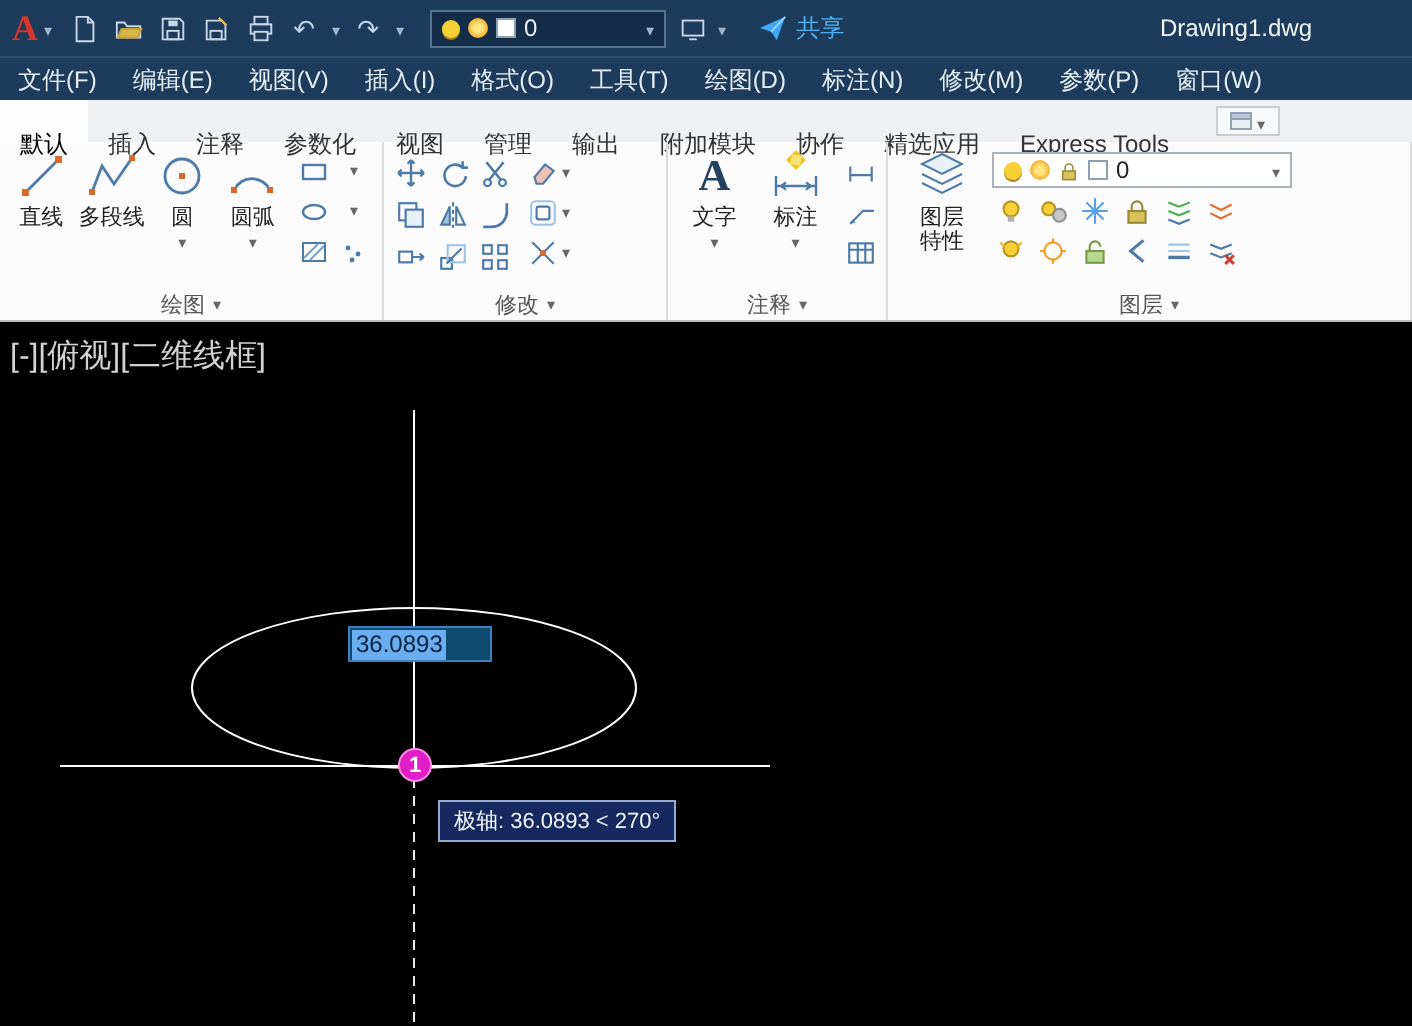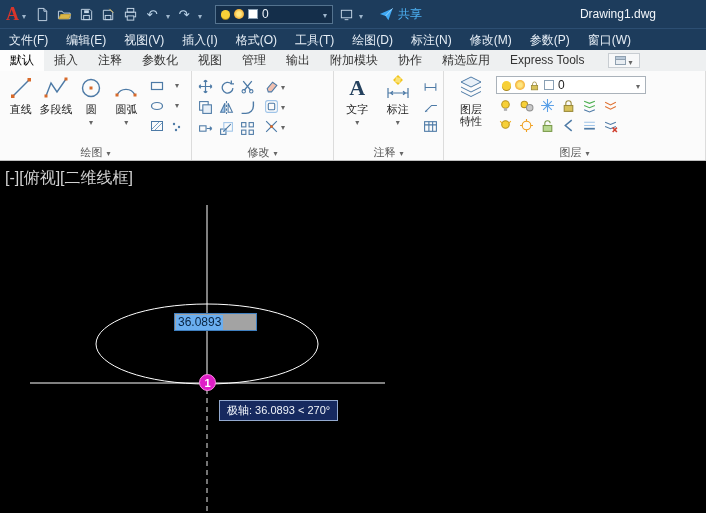--- a/index.html
+++ b/index.html
@@ -25,21 +25,21 @@
   .swatch{width:10px;height:10px;background:#fff;border:1px solid #8aa0b4;display:inline-block;}
   .share{display:flex;align-items:center;gap:4px;margin-left:10px;color:#4db2f5;font-size:12px;}
   .doc-title{margin-left:auto;margin-right:44px;font-size:12px;color:#f2f6fa;}
 
   
   .menubar{height:22px;background:#1d3c5c;border-top:1px solid #2c4e72;display:flex;align-items:center;font-size:12px;color:#e6eef6;}
   .menu-item{padding:0 9px;height:22px;line-height:22px;cursor:default;}
 
   
   .tabrow{height:21px;background:#eef0f1;display:flex;align-items:stretch;font-size:12px;color:#333;}
-  .tab{padding:0 10px;line-height:21px;cursor:default;white-space:nowrap;}
+  .tab{padding:12px 10px;line-height:21px;cursor:default;white-space:nowrap;}
   .tab.active{background:#fdfdfd;color:#000;}
   .tab-toggle{margin-left:14px;display:flex;align-items:center;gap:2px;padding:0 6px;border:1px solid #c8cdd2;background:#f7f8f9;height:15px;align-self:center;}
 
   
   .ribbon{height:90px;background:#fbfbfb;display:flex;border-bottom:1px solid #bfbfbf;font-size:11px;color:#222;}
   .panel{display:flex;flex-direction:column;border-right:1px solid #dcdcdc;}
   .panel-body{flex:1;display:flex;align-items:flex-start;padding:3px 4px 0;gap:2px;}
   .panel-footer{height:16px;display:flex;align-items:center;justify-content:center;gap:4px;font-size:11px;color:#555;}
   .p-draw{width:192px;}
   .p-modify{width:142px;}
@@ -57,21 +57,21 @@
   .two-line{width:28px;font-size:10.5px;line-height:11px;text-align:center;}
   .layers-right{display:flex;flex-direction:column;gap:2px;padding-top:2px;}
   .rb-combo{display:flex;align-items:center;gap:4px;height:18px;border:1px solid #aab2ba;background:#fff;padding:0 5px;width:150px;font-size:12px;color:#222;}
   .rb-combo .spacer{flex:1;}
   .layer-icons{display:flex;gap:3px;}
 
   
   .canvas{position:relative;width:706px;height:352px;background:#000;overflow:hidden;}
   .entities{position:absolute;left:0;top:0;}
   .vp-label{position:absolute;left:5px;top:7px;color:#d2d2d2;font-size:16px;cursor:default;}
-  .dyn-input{position:absolute;left:174px;top:152px;width:83px;height:18px;background:#a3a3a3;border:1px solid #3f7fbf;display:flex;align-items:center;padding:0 1px;}
+  .dyn-input{position:absolute;left:174px;top:152px;width:72px;height:18px;background:#0c4a6e;border:1px solid #3f7fbf;display:flex;align-items:center;padding:0 1px;}
   .dyn-input span{background:#6aaef0;color:#082341;font-size:12px;line-height:15px;padding:0 2px;white-space:nowrap;}
   .marker{position:absolute;left:199px;top:213px;width:17px;height:17px;border-radius:50%;background:#df1ec7;border:1px solid #ff8ae4;color:#fff;font-size:11px;font-weight:bold;display:flex;align-items:center;justify-content:center;}
   .tooltip{position:absolute;left:219px;top:239px;background:#16295f;border:1px solid #93a9cf;color:#f0f4fa;font-size:11px;padding:2px 7px;white-space:nowrap;}
 </style>
 </head>
 <body>
 
 <div class="app">
 
   <div class="titlebar">

